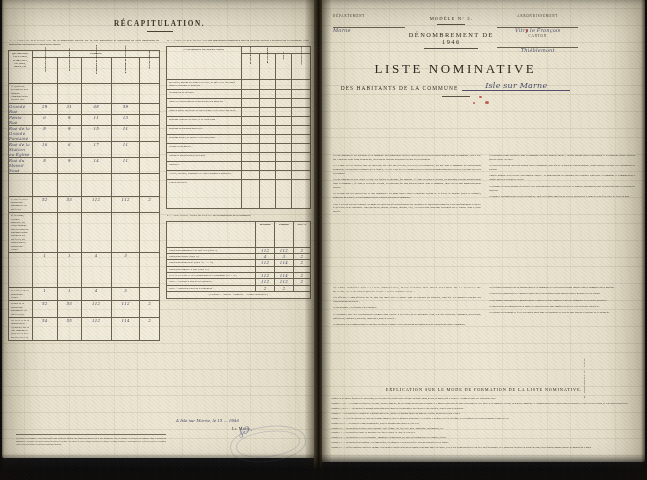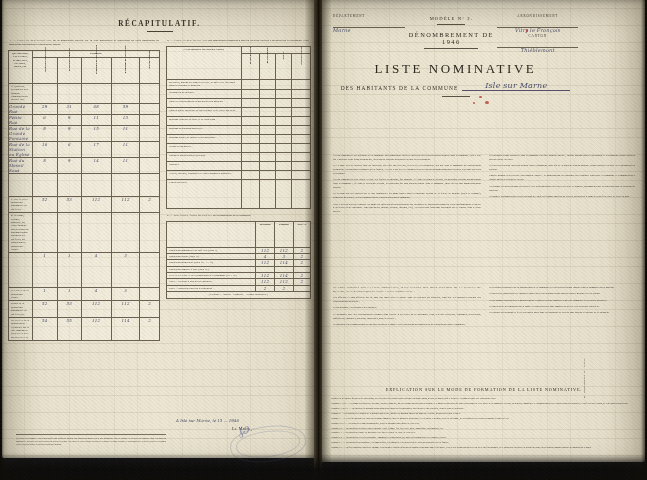--- a/index.html
+++ b/index.html
@@ -118,21 +118,21 @@
 
 <div class="scan">
 
   <div class="leaf leaf-l">
     <div class="rules"></div>
     <div class="rulesv"></div>
   </div>
 
   <div class="page-l">
 
-    <div class="recap-title tt">RÉCAPITULATIF.</div>
+    <div class="recap-title tt">RÉCAPITULATION.</div>
     <div class="rule-short"></div>
 
     <div class="ab-row">
 
       <div class="col-a">
         <div class="ab-head">A. — TABLEAU RÉCAPITULATIF de la population inscrite sur la liste nominative et répartition de cette population en population agglomérée et population éparse.</div>
 
         <table class="reg">
           <tbody>
               <tr>

